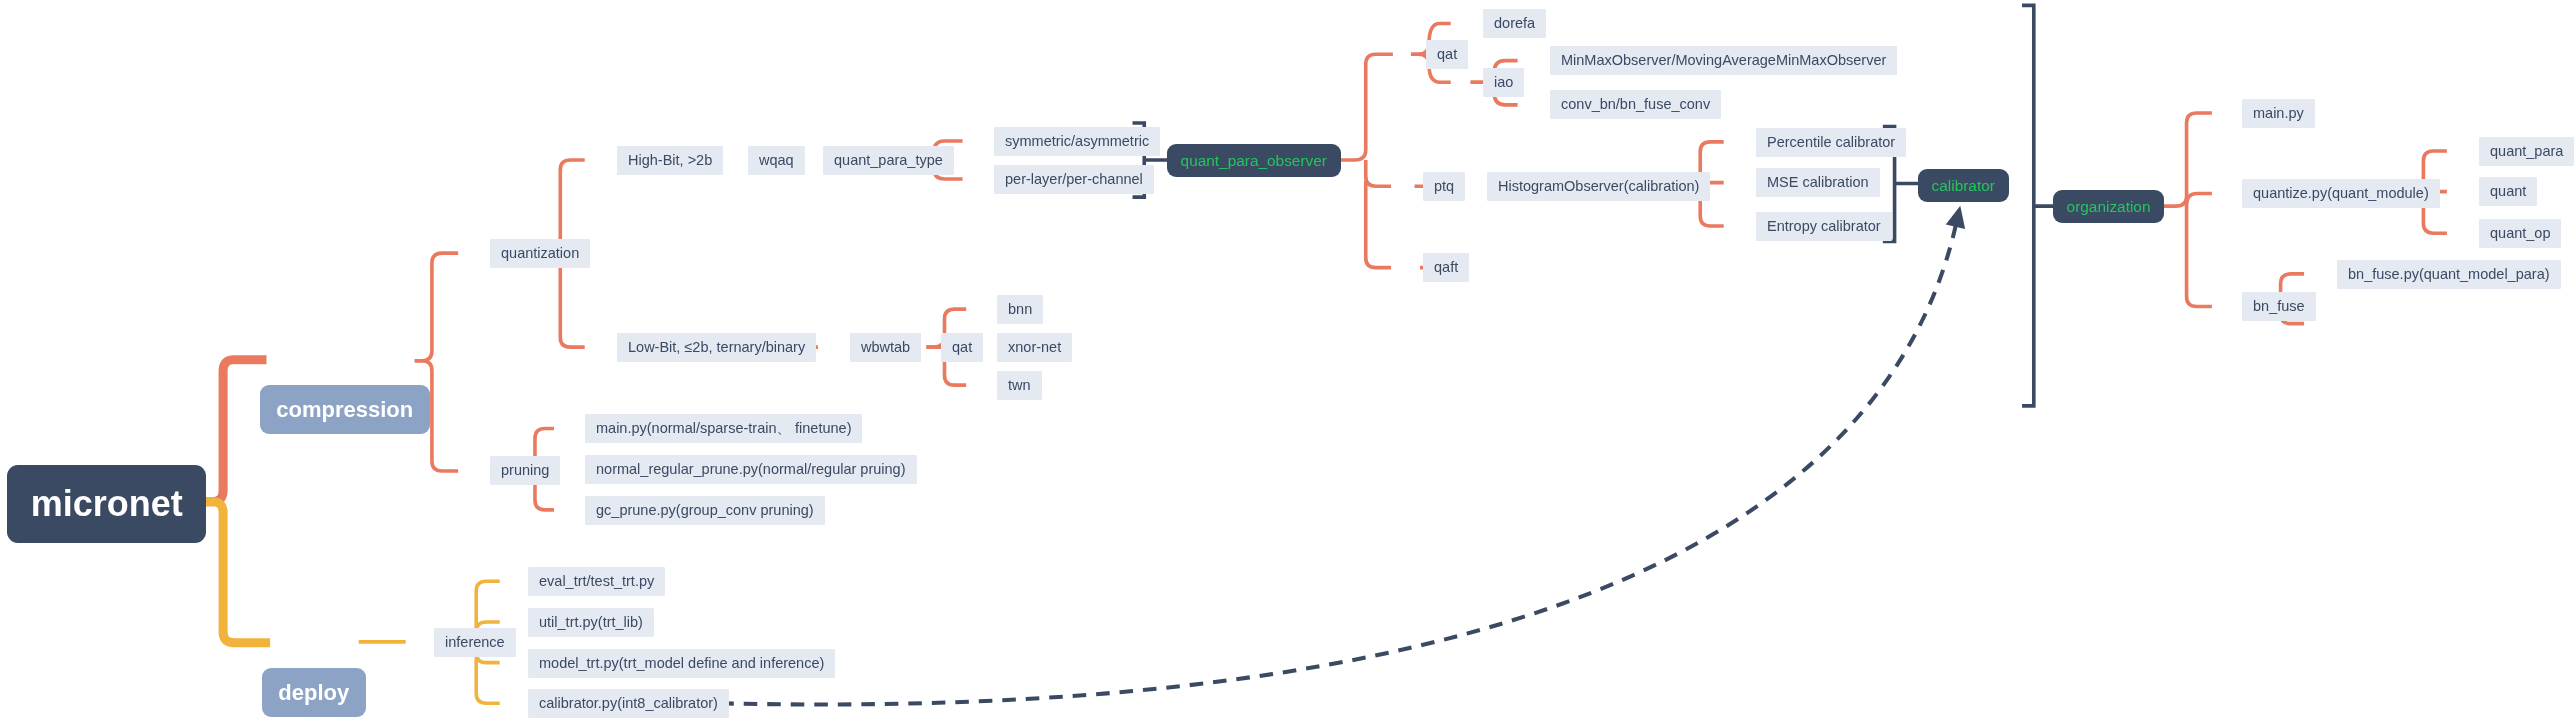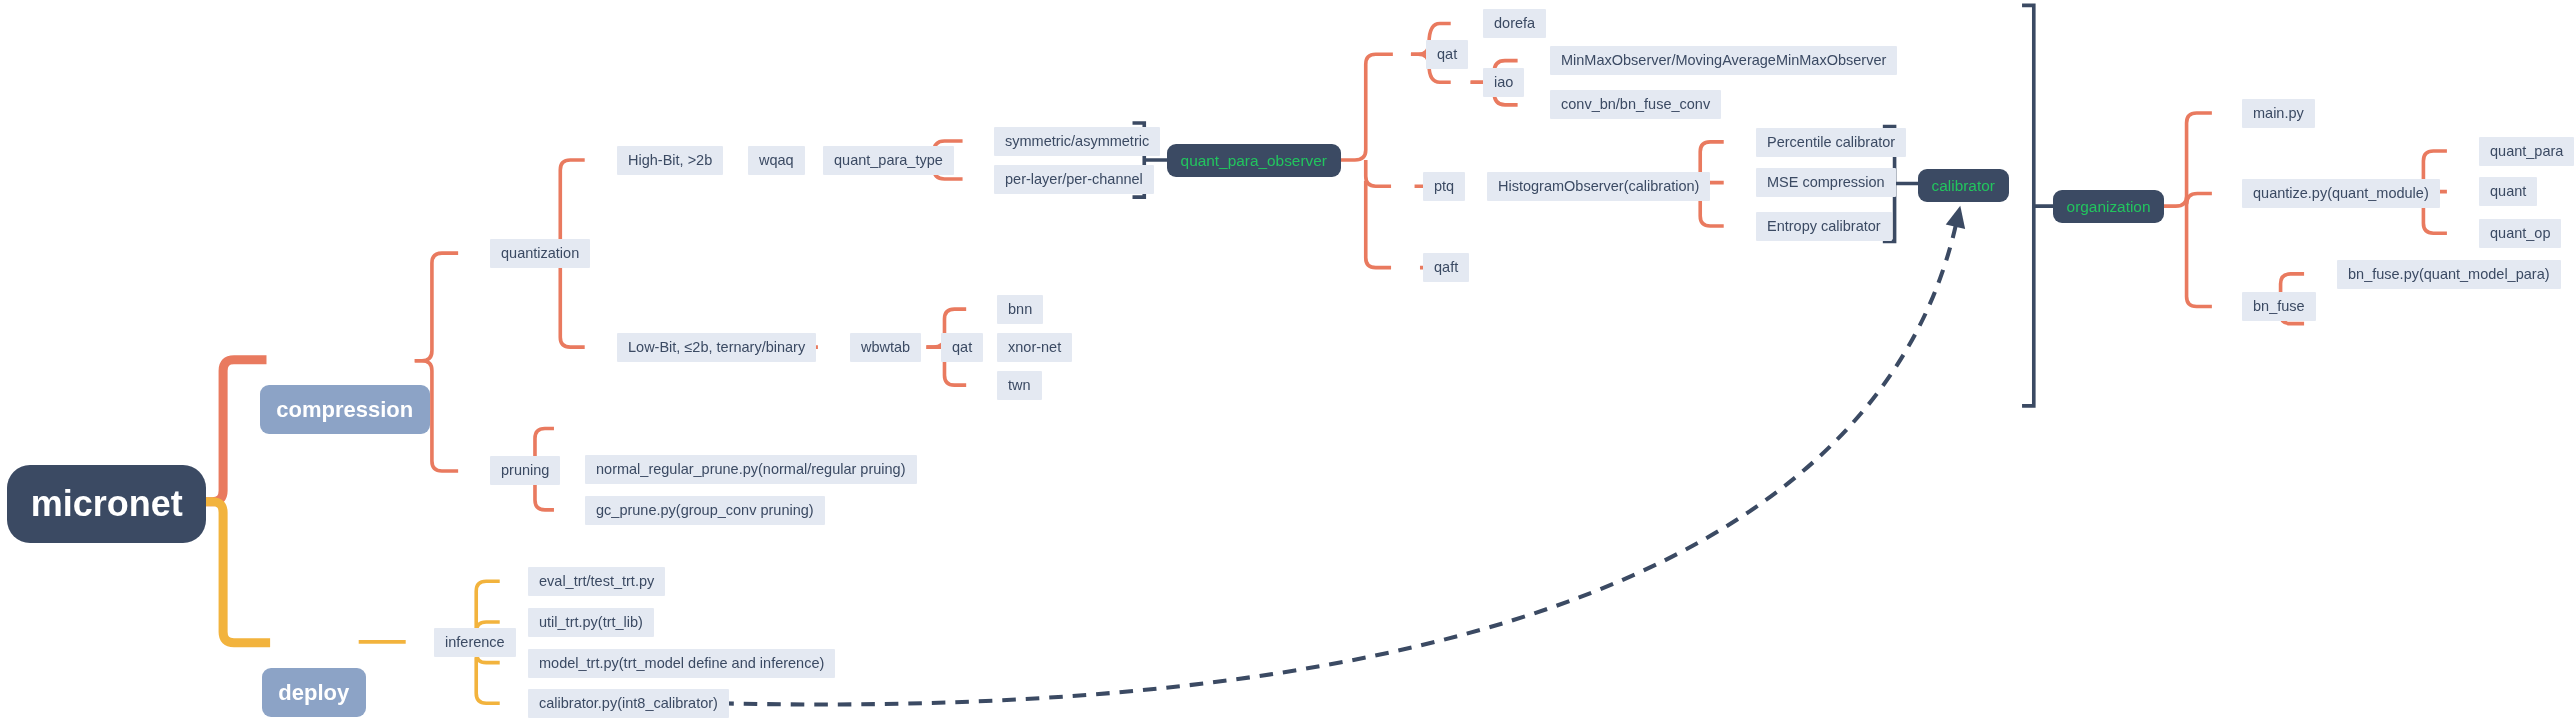--- a/index.html
+++ b/index.html
@@ -22,21 +22,21 @@
   .dark{
     background:var(--ink);color:#22c55e;
     font-size:15.4px;line-height:19px;padding:7.2px 13.6px;border-radius:9px;
   }
   .main{
     background:var(--mainbox);color:#ffffff;font-weight:bold;
     font-size:22px;line-height:25px;padding:11.8px 16.3px;border-radius:9px;margin-top:48px;
   }
   .root{
     background:var(--ink);color:#ffffff;font-weight:bold;
-    font-size:36px;line-height:42px;padding:18px 23.5px;border-radius:23px;
+    font-size:36px;line-height:42px;padding:18px 23.5px;border-radius:11px;
   }
 </style>
 </head>
 <body>
 
 <div class="canvas">
 
   <svg class="wires" viewBox="0 0 2848 802" width="2576" height="725">
     <defs>
       <marker id="arr" markerUnits="userSpaceOnUse" markerWidth="30" markerHeight="30" refX="5" refY="15" orient="auto">
@@ -124,21 +124,21 @@
 
   <div class="node light" style="left:1386px;top:40px">qat</div>
   <div class="node light" style="left:1443px;top:9px">dorefa</div>
   <div class="node light" style="left:1443px;top:68px">iao</div>
   <div class="node light" style="left:1510px;top:46px">MinMaxObserver/MovingAverageMinMaxObserver</div>
   <div class="node light" style="left:1510px;top:90px">conv_bn/bn_fuse_conv</div>
 
   <div class="node light" style="left:1383px;top:172px">ptq</div>
   <div class="node light" style="left:1447px;top:172px">HistogramObserver(calibration)</div>
   <div class="node light" style="left:1716px;top:128px">Percentile calibrator</div>
-  <div class="node light" style="left:1716px;top:168px">MSE compression</div>
+  <div class="node light" style="left:1716px;top:168px">MSE calibration</div>
   <div class="node light" style="left:1716px;top:212px">Entropy calibrator</div>
 
   <div class="node light" style="left:1383px;top:253px">qaft</div>
 
   <div class="node dark" style="left:1918px;top:169px">calibrator</div>
   <div class="node dark" style="left:2053px;top:190px">organization</div>
 
   <div class="node light" style="left:2202px;top:99px">main.py</div>
   <div class="node light" style="left:2202px;top:179px">quantize.py(quant_module)</div>
   <div class="node light" style="left:2439px;top:137px">quant_para</div>
@@ -147,20 +147,21 @@
   <div class="node light" style="left:2202px;top:292px">bn_fuse</div>
   <div class="node light" style="left:2297px;top:260px">bn_fuse.py(quant_model_para)</div>
 
   <div class="node light" style="left:577px;top:333px">Low-Bit, ≤2b, ternary/binary</div>
   <div class="node light" style="left:810px;top:333px">wbwtab</div>
   <div class="node light" style="left:901px;top:333px">qat</div>
   <div class="node light" style="left:957px;top:295px">bnn</div>
   <div class="node light" style="left:957px;top:333px">xnor-net</div>
   <div class="node light" style="left:957px;top:371px">twn</div>
 
+  <div class="node light" style="left:545px;top:414px">main.py(normal/sparse-train、 finetune)</div>
   <div class="node light" style="left:545px;top:455px">normal_regular_prune.py(normal/regular pruing)</div>
   <div class="node light" style="left:545px;top:496px">gc_prune.py(group_conv pruning)</div>
 
   <div class="node light" style="left:394px;top:628px">inference</div>
   <div class="node light" style="left:488px;top:567px">eval_trt/test_trt.py</div>
   <div class="node light" style="left:488px;top:608px">util_trt.py(trt_lib)</div>
   <div class="node light" style="left:488px;top:649px">model_trt.py(trt_model define and inference)</div>
   <div class="node light" style="left:488px;top:689px">calibrator.py(int8_calibrator)</div>
 
 </div>

